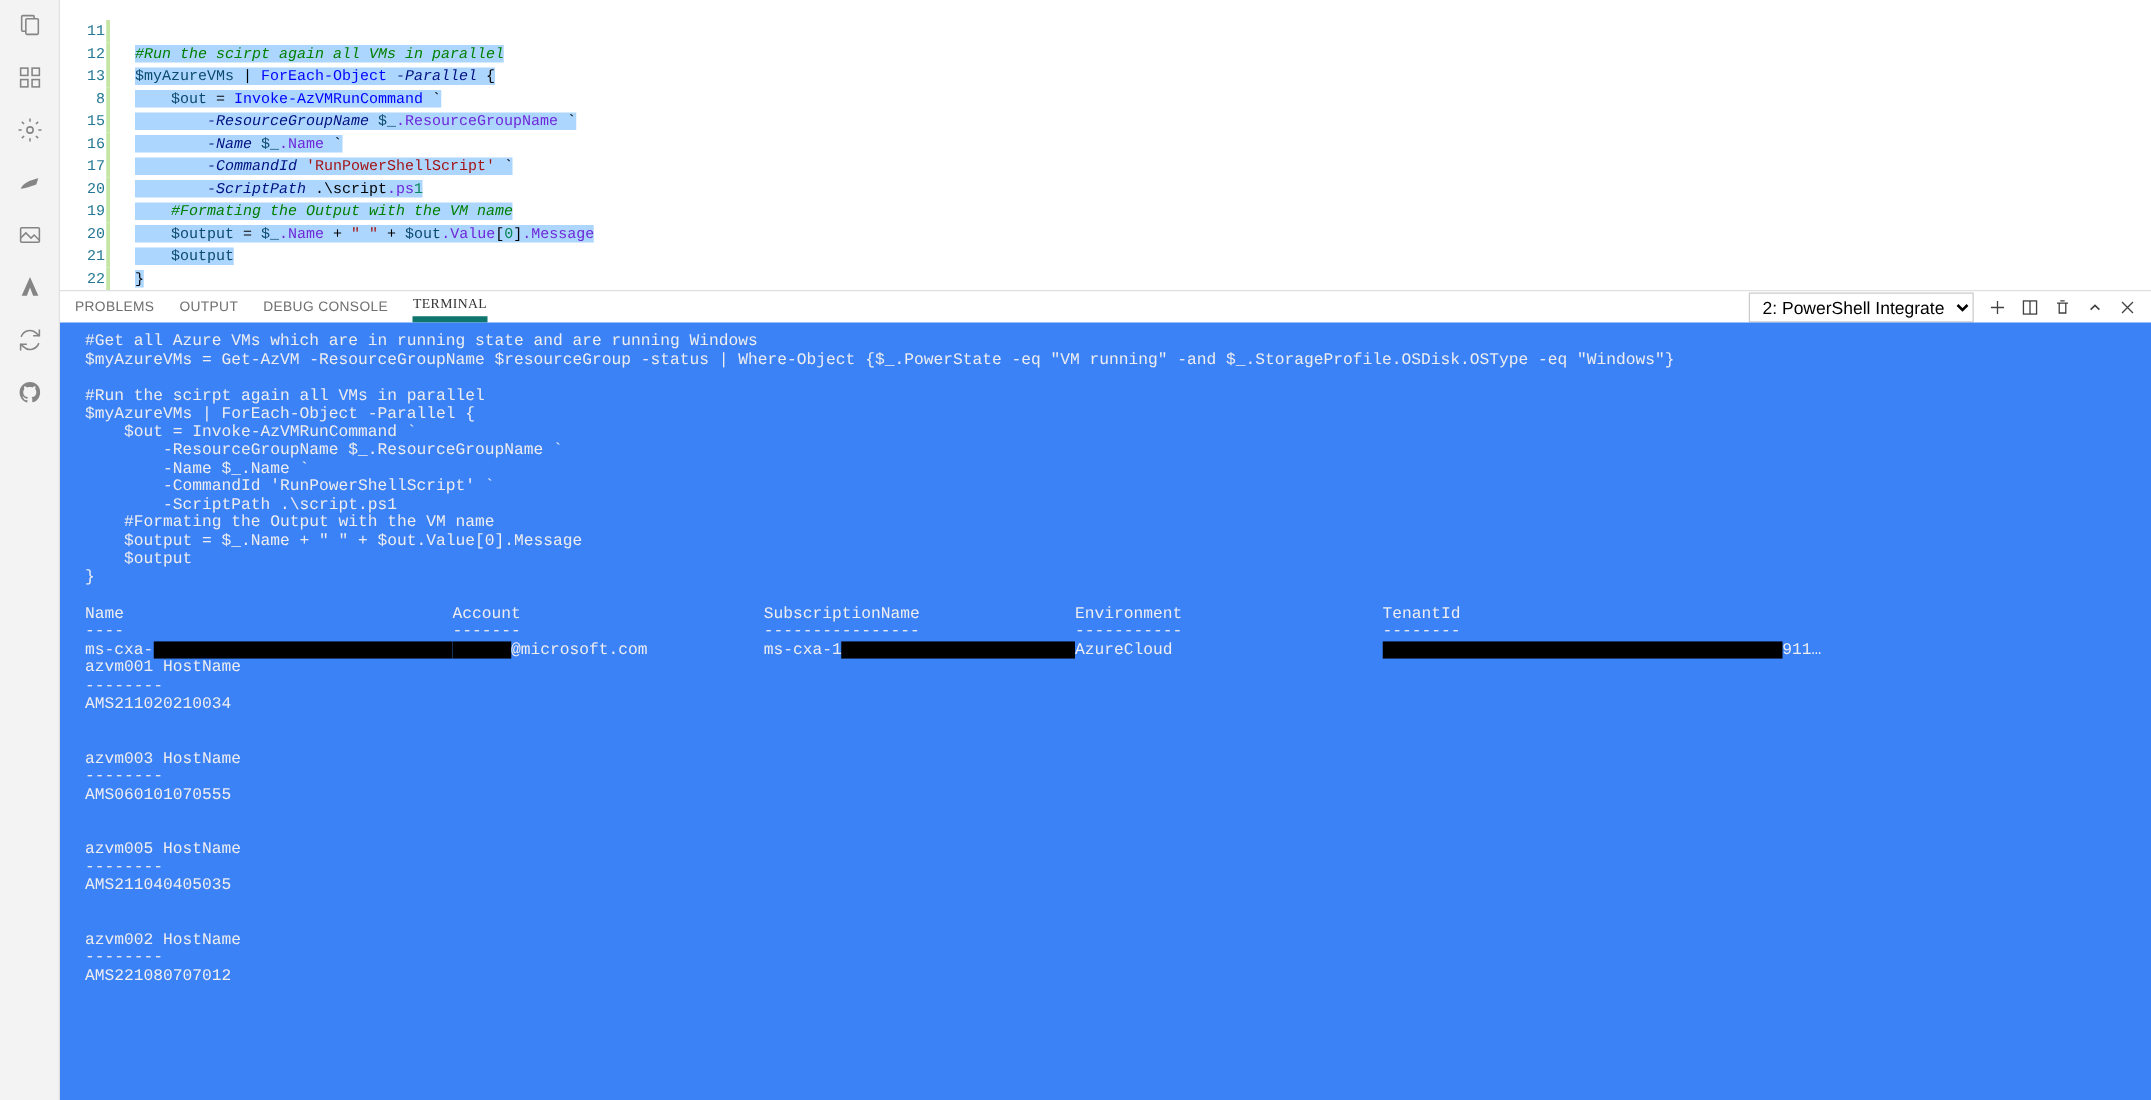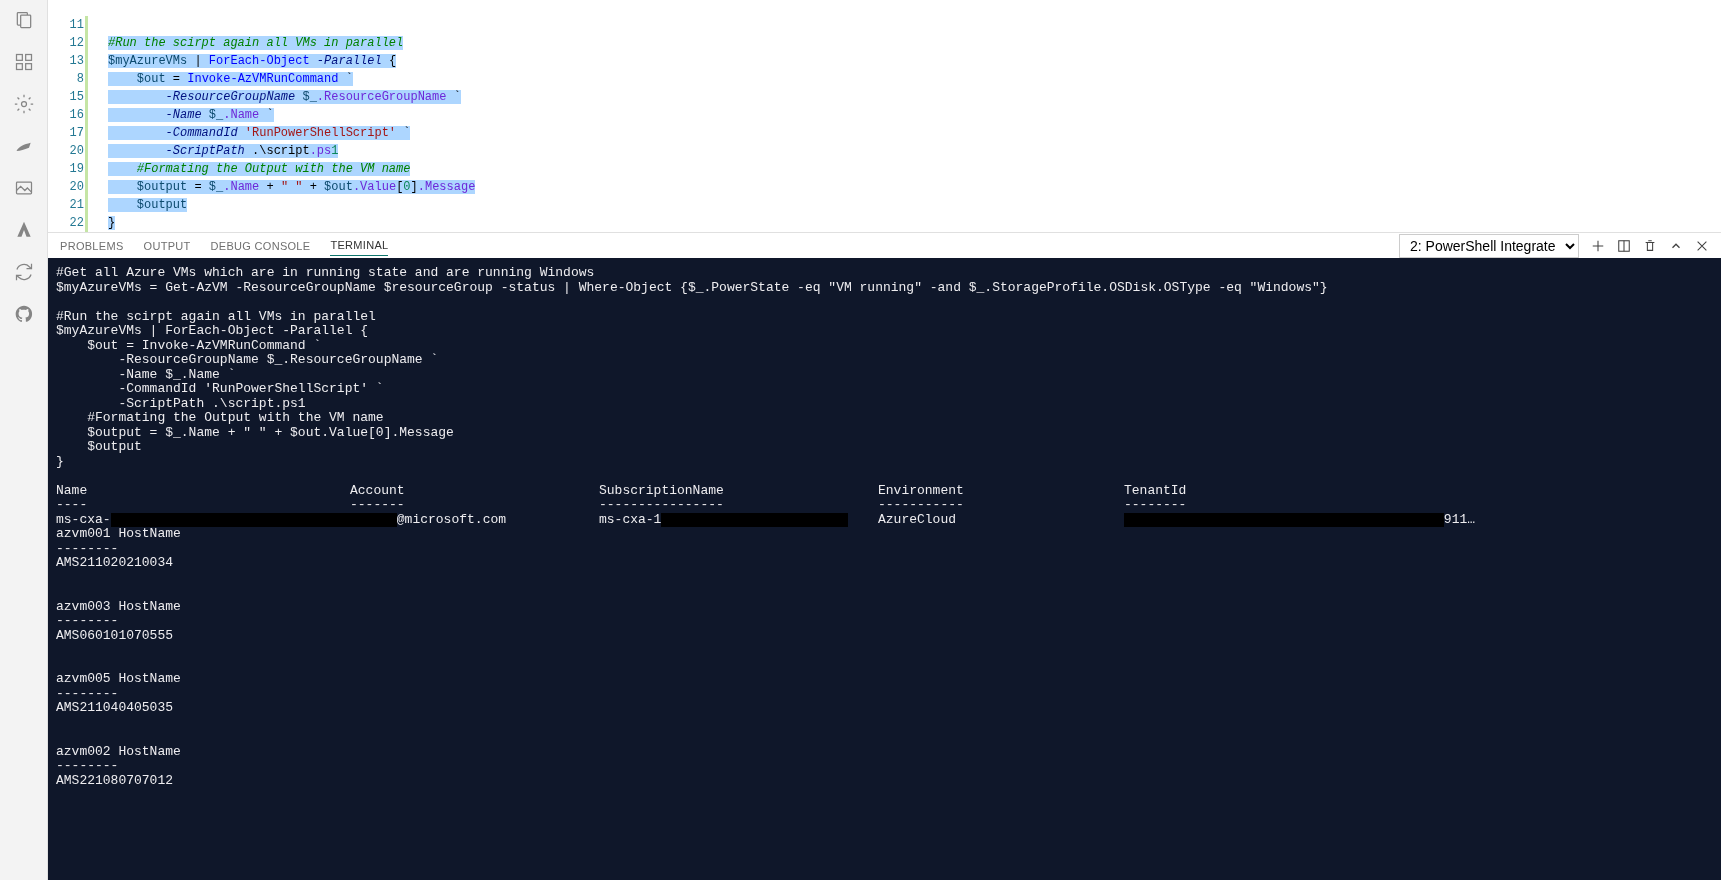--- a/index.html
+++ b/index.html
@@ -94,49 +94,49 @@
   align-items: center;
   padding: 0 12px;
   gap: 20px;
   font-family: -apple-system, "Segoe UI", sans-serif;
   font-size: 11px;
   color: #6f6f6f;
   justify-content: space-between;
 }
 .panel-tabs-left { display: flex; gap: 20px; align-items: center; }
 .panel-tab { cursor: pointer; text-transform: uppercase; letter-spacing: 0.3px; }
-.panel-tab.active { color: #333; border-bottom: 1px solid #0f766e; padding-bottom: 4px; margin-bottom: -4px; }
+.panel-tab.active { color: #333; border-bottom: 5px solid #0f766e; padding-bottom: 4px; margin-bottom: -4px; font-family: Liberation Serif, serif; }
 .panel-tabs-right { display: flex; gap: 12px; align-items: center; }
 .term-select {
   font-size: 14px;
   padding: 2px 6px;
   border: 1px solid #ccc;
   background: #fff;
   min-width: 140px;
 }
 .panel-icon { width: 14px; height: 14px; cursor: pointer; color: #424242; }
 
 .terminal {
   flex: 1;
-  background: #0f172a;
+  background: #3b82f6;
   color: #eeedf0;
   font-family: Consolas, 'Courier New', monospace;
   font-size: 13px;
   line-height: 14.5px;
-  padding: 8px 8px;
+  padding: 8px 20px;
   white-space: pre;
   overflow: hidden;
 }
 .term-line { min-height: 14.5px; }
 .table-row { display: flex; }
 .col { overflow: hidden; }
 .col1 { width: 294px; }
 .col2 { width: 249px; }
 .col3 { width: 249px; }
-.col4 { width: 246px; margin-left: 30px; }
+.col4 { width: 246px; }
 .col5 { flex: 1; }
 .redact { background: #000; color: #000; display: inline-block; }
 </style>
 </head>
 <body>
 
 <div class="container">
   <div class="activity-bar">
     <div class="activity-icon">
         <svg viewBox="0 0 24 24" fill="none" stroke="currentColor" stroke-width="1.5">

